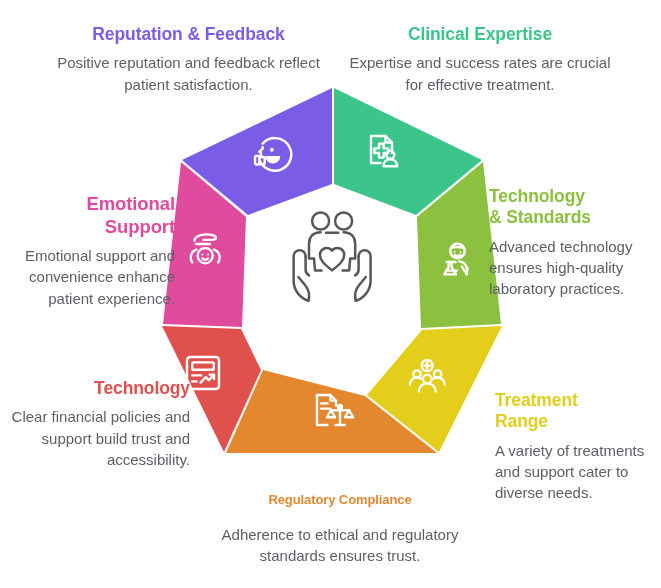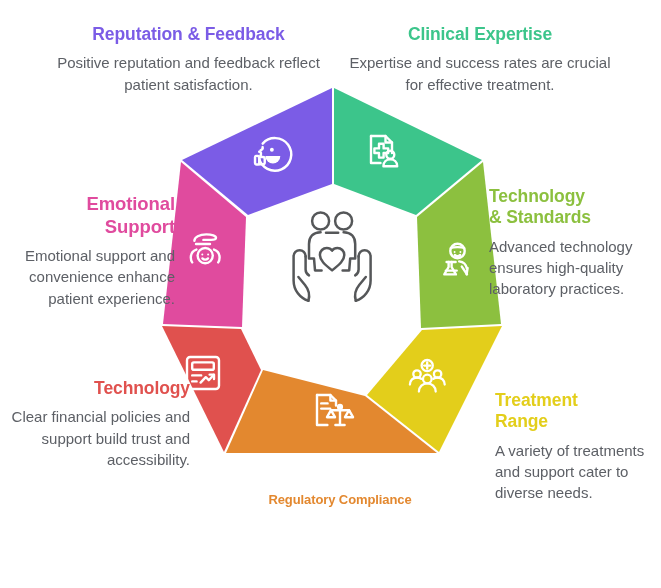--- a/index.html
+++ b/index.html
@@ -226,20 +226,21 @@
   <div class="cap ta-l" id="cap-treatment">
     <div class="cap-title" style="color:#E3CE1B">
       <span>Treatment</span><br>
       <span>Range</span>
     </div>
     <div class="cap-desc">A variety of treatments and support cater to diverse needs.</div>
   </div>
 
   <div class="cap ta-c" id="cap-regulatory">
     <div class="cap-title" style="color:#E3882F; font-size:13px; margin-bottom:16px;">Regulatory Compliance</div>
+    <div class="cap-desc">Adherence to ethical and regulatory standards ensures trust.</div>
   </div>
 
   <div class="cap ta-r" id="cap-financial">
     <div class="cap-title" style="color:#E0514E">
       <span>Technology</span><br>
     </div>
     <div class="cap-desc">Clear financial policies and support build trust and accessibility.</div>
   </div>
 
   <div class="cap ta-r" id="cap-emotional">

